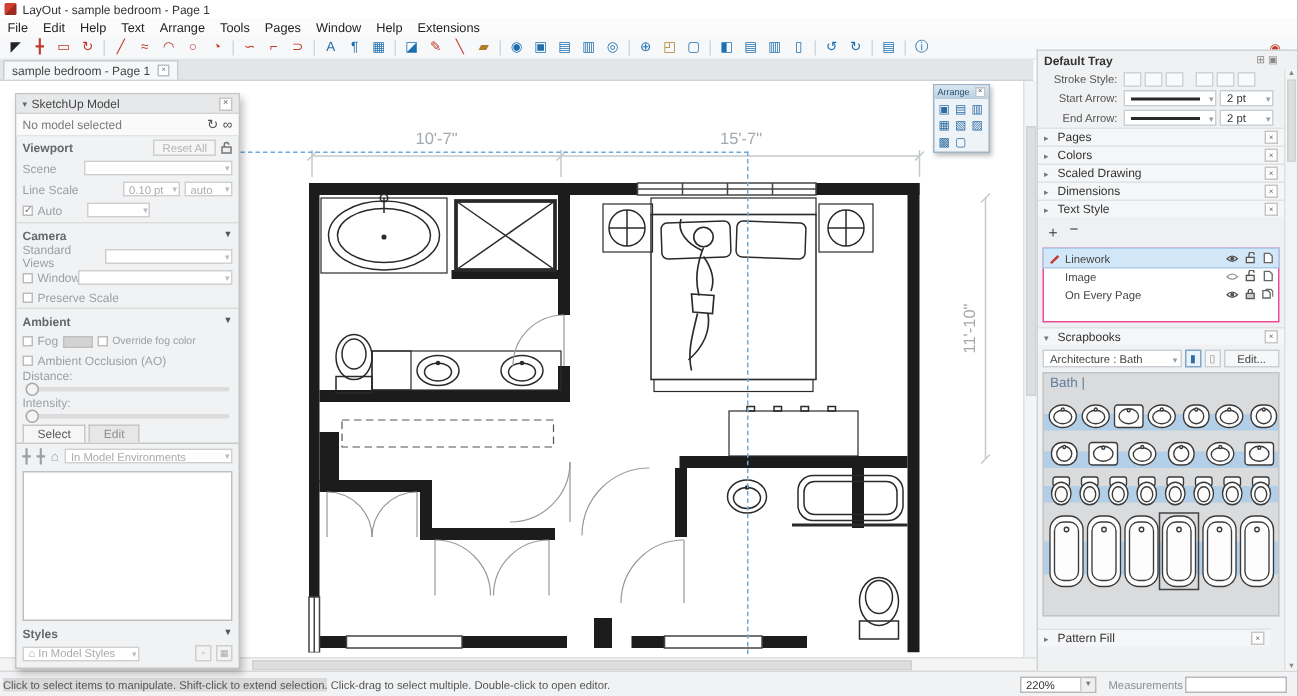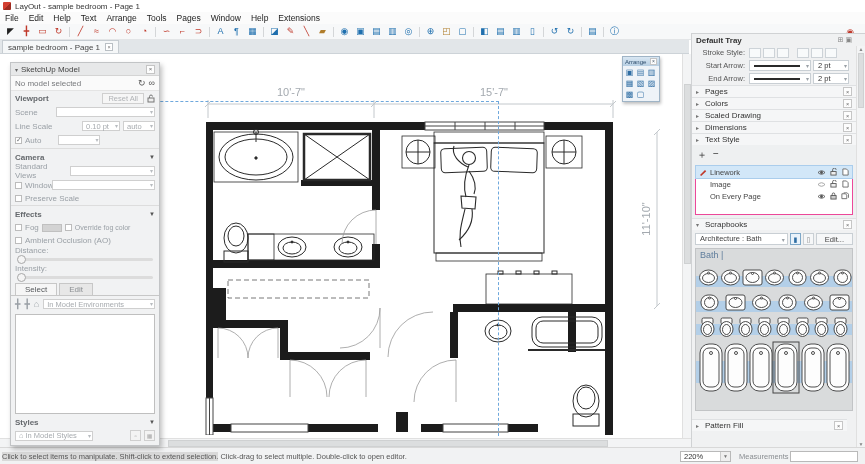--- a/index.html
+++ b/index.html
@@ -83,21 +83,21 @@
   .tsec .car{font-size:6px;color:#777;width:6px;}
   .xbx{margin-left:auto;width:9px;height:9px;border:1px solid #c6c6c6;background:#fdfdfd;font-size:5.5px;line-height:8px;text-align:center;color:#666;}
   .layers-body{background:#eef0f1;padding:2px 3px 3px;}
   .ltools{display:flex;gap:6px;padding:1px 2px 3px;font-size:10px;color:#333;}
   .llist{background:#fff;border:1px solid #ec4899;height:50px;}
   .layer{display:flex;align-items:center;height:12px;padding:0 2px;font-size:7.5px;color:#444;gap:2px;}
   .layer.selected{background:#d2e7f8;outline:1px solid #aacdec;}
   .layer .lname{flex:1;}
   .lic{width:10px;display:flex;justify-content:center;align-items:center;}
   .sb-controls{display:flex;align-items:center;gap:2px;padding:3px 3px;}
-  .sb-dd{flex:1;height:12px;border:1px solid #c9cfd4;background:#fff;position:relative;display:flex;align-items:flex-start;padding:0 10px 0 4px;font-size:7.5px;color:#444;}
+  .sb-dd{flex:1;height:12px;border:1px solid #c9cfd4;background:#fff;position:relative;display:flex;align-items:center;padding:0 10px 0 4px;font-size:7.5px;color:#444;}
   .sb-dd::after{content:"▾";position:absolute;right:2px;top:2px;font-size:6px;color:#9aa0a6;}
   .sb-b1{width:11px;height:12px;border:1px solid #7fa8c8;background:#eaf3fb;color:#2e6da3;font-size:7px;text-align:center;line-height:11px;}
   .sb-b2{width:11px;height:12px;border:1px solid #c9cfd4;background:#f6f7f8;color:#888;font-size:7px;text-align:center;line-height:11px;}
   .sb-edit{height:12px;border:1px solid #c9cfd4;background:#f6f7f8;font-size:7.5px;color:#444;padding:0 8px;display:flex;align-items:center;}
   .sb-preview{position:relative;margin:0 3px;height:163px;background:#d9dbdc;border:1px solid #c2c4c6;overflow:hidden;}
   .sb-head{position:absolute;left:4px;top:1px;font-size:9px;color:#5f7d9c;z-index:2;}
   .patfill{position:absolute;left:0;right:9px;bottom:16px;}
   .tray-scroll{position:absolute;right:0;top:12px;bottom:0;width:9px;background:#f3f4f5;border-left:1px solid #e0e0e0;}
   .tray-scroll .ua{position:absolute;top:0;left:0;right:0;text-align:center;font-size:5px;color:#888;}
   .tray-scroll .da{position:absolute;bottom:0;left:0;right:0;text-align:center;font-size:5px;color:#888;}
@@ -422,21 +422,21 @@
         <span class="cb"></span>
         <span style="width:24px;">Window</span>
         <span class="dd grow"></span>
       </div>
       <div class="lp-row" style="height:12px;">
         <span class="cb"></span>
         <span>Preserve Scale</span>
       </div>
       <div class="hr"></div>
       <div class="lp-row">
-        <b>Effects</b>
+        <b>Ambient</b>
         <span class="filt">▼</span>
       </div>
       <div class="lp-row" style="height:13px;">
         <span class="cb"></span>
         <span>Fog</span>
         <span class="swatch"></span>
         <span class="cb"></span>
         <span style="font-size:7px;">Override fog color</span>
       </div>
       <div class="lp-row" style="height:12px;">

